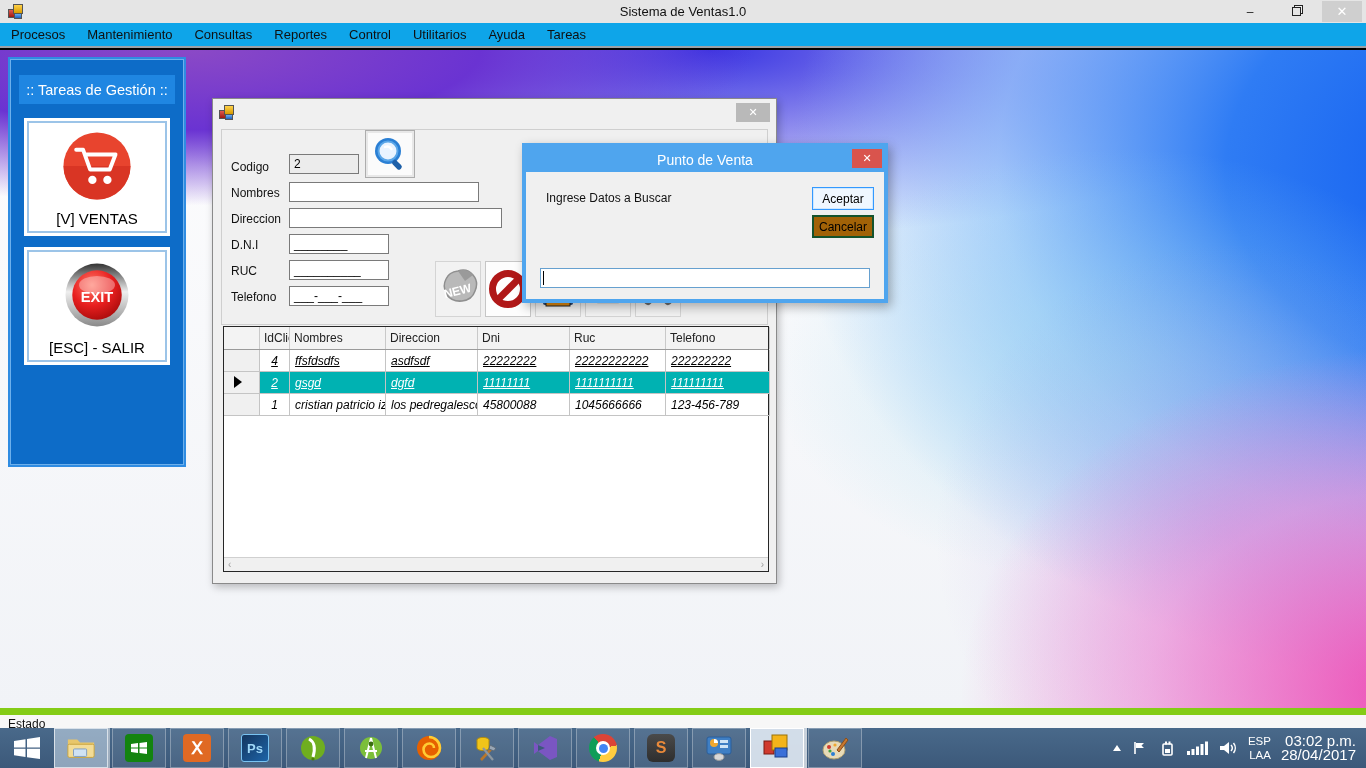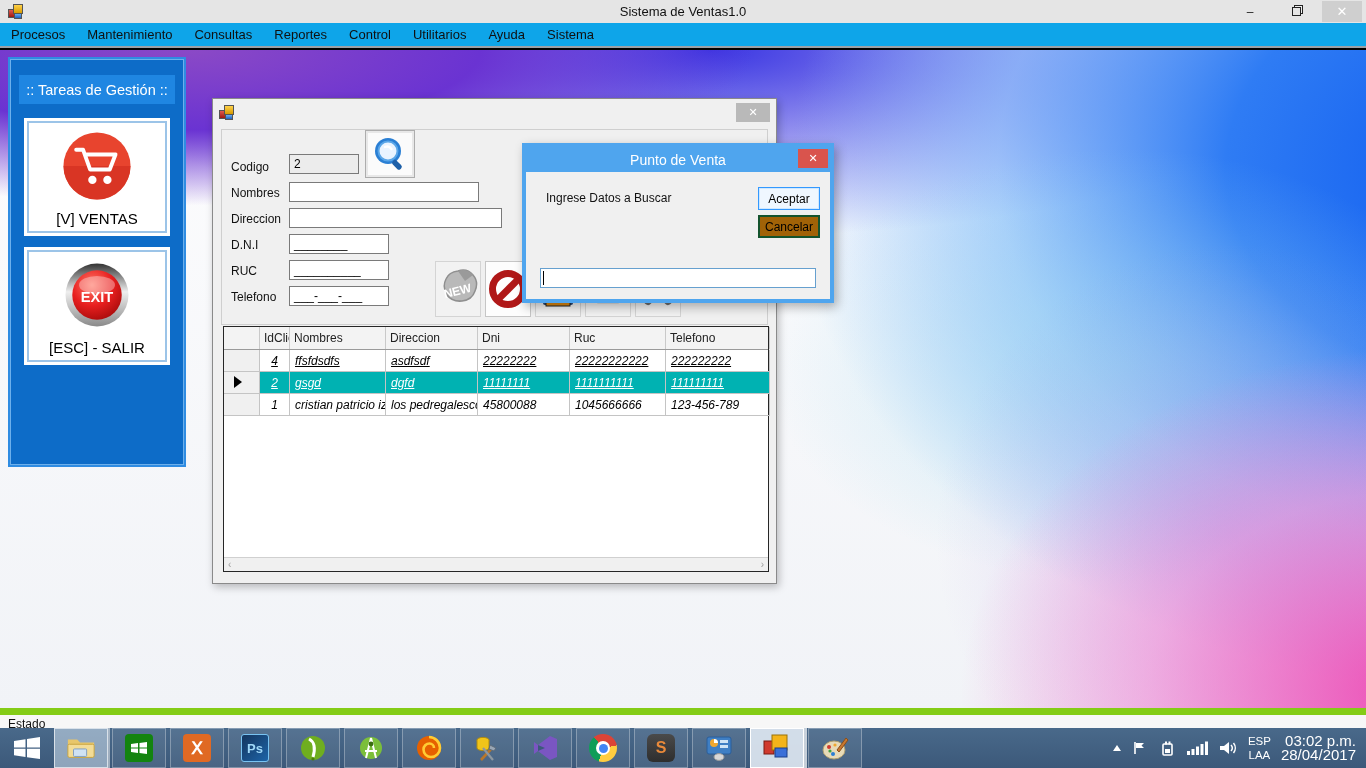--- a/index.html
+++ b/index.html
@@ -70,21 +70,21 @@
   .g-body .g-cell { font-size:12px; font-style:italic; padding:3px 5px; border-right:1px solid #c4c4c4; border-bottom:1px solid #c4c4c4; white-space:nowrap; overflow:hidden; color:#000; }
   .g-body .g-sel { background:#f0f0f0; position:relative; }
   .g-body .u .g-cell:not(.g-sel) { text-decoration:underline; }
   .g-body .selected .g-cell:not(.g-sel) { background:#00b2b2; color:#fff; }
   .g-id { text-align:center; }
   .g-fill { flex:1; background:#fff; }
   .g-scroll { height:14px; background:#f0f0f0; border-top:1px solid #d0d0d0; display:flex; align-items:center; justify-content:space-between; padding:0 4px; color:#a0a0a0; font-size:10px; }
   .row-arrow { position:absolute; left:10px; top:4px; width:0; height:0; border-left:8px solid #000; border-top:6px solid transparent; border-bottom:6px solid transparent; }
 
   
-  .dialog { position:absolute; left:522px; top:93px; width:312px; height:160px; border:4px solid #4fa5ee; background:#f0f0f0; box-shadow:3px 4px 10px rgba(0,0,0,0.3); }
+  .dialog { position:absolute; left:522px; top:93px; width:366px; height:160px; border:4px solid #4fa5ee; background:#f0f0f0; box-shadow:3px 4px 10px rgba(0,0,0,0.3); }
   .dlg-title { height:25px; background:#4fa5ee; position:relative; display:flex; align-items:center; justify-content:center; color:#fff; font-size:14px; }
   .dlg-close { position:absolute; right:2px; top:2px; width:30px; height:19px; background:#d9544d; color:#fff; font-size:11px; display:flex; align-items:center; justify-content:center; }
   .dlg-prompt { position:absolute; left:20px; top:44px; font-size:12px; color:#111; }
   .dlg-btn { position:absolute; right:10px; width:62px; height:23px; font-size:12px; color:#000; background:#a16207; border:2px solid #14532d; display:flex; align-items:center; justify-content:center; }
   .dlg-accept { top:40px; background:#eff7ff; border:1px solid #3399ff; box-shadow:0 0 0 1px #cfe8ff inset; }
   .dlg-cancel { top:68px; }
   .dlg-input { position:absolute; left:14px; right:14px; bottom:11px; height:20px; background:#fff; border:1px solid #66a0cf; display:flex; align-items:center; padding-left:2px; }
   .caret { width:1px; height:14px; background:#000; }
 
   
@@ -93,21 +93,21 @@
 
   
   .taskbar { position:absolute; left:0; top:728px; width:1366px; height:40px; background:linear-gradient(180deg,#49698a 0%, #3c597a 100%); display:flex; align-items:center; }
   .tb-slot { width:54px; height:40px; display:flex; align-items:center; justify-content:center; }
   .tb-app { border:1px solid rgba(255,255,255,0.30); background:rgba(255,255,255,0.07); margin-right:4px; }
   .tb-open { background:rgba(210,225,240,0.55); border-color:rgba(255,255,255,0.65); box-shadow:2px 0 0 rgba(255,255,255,0.5); }
   .tb-active { background:rgba(235,242,250,0.85); border-color:#fff; box-shadow:3px 0 0 rgba(255,255,255,0.7); }
   .tile { width:28px; height:28px; border-radius:4px; display:flex; align-items:center; justify-content:center; font-weight:bold; color:#fff; }
   .tray { margin-left:auto; display:flex; align-items:center; gap:10px; padding-right:10px; color:#fff; }
   .tray svg { display:block; }
-  .tray-text { font-size:11.5px; line-height:14px; color:#fff; text-align:center; }
+  .tray-text { font-size:11.5px; line-height:14px; color:#fff; text-align:right; }
   .tray-clock { font-size:15px; line-height:14px; color:#fff; text-align:right; }
 </style>
 </head>
 <body>
 
 <div class="app">
 
   <div class="titlebar">
     <div class="app-icon">
         <i class="sq-r"></i>
@@ -125,21 +125,21 @@
   </div>
 
   <div class="menubar">
     <span class="menu-item">Procesos</span>
     <span class="menu-item">Mantenimiento</span>
     <span class="menu-item">Consultas</span>
     <span class="menu-item">Reportes</span>
     <span class="menu-item">Control</span>
     <span class="menu-item">Utilitarios</span>
     <span class="menu-item">Ayuda</span>
-    <span class="menu-item">Sistema</span>
+    <span class="menu-item">Tareas</span>
   </div>
 
   <div class="client">
 
     <div class="sidebar">
       <div class="sidebar-header">:: Tareas de Gestión ::</div>
 
 
       <div class="task-btn">
         <div class="icon-wrap">

